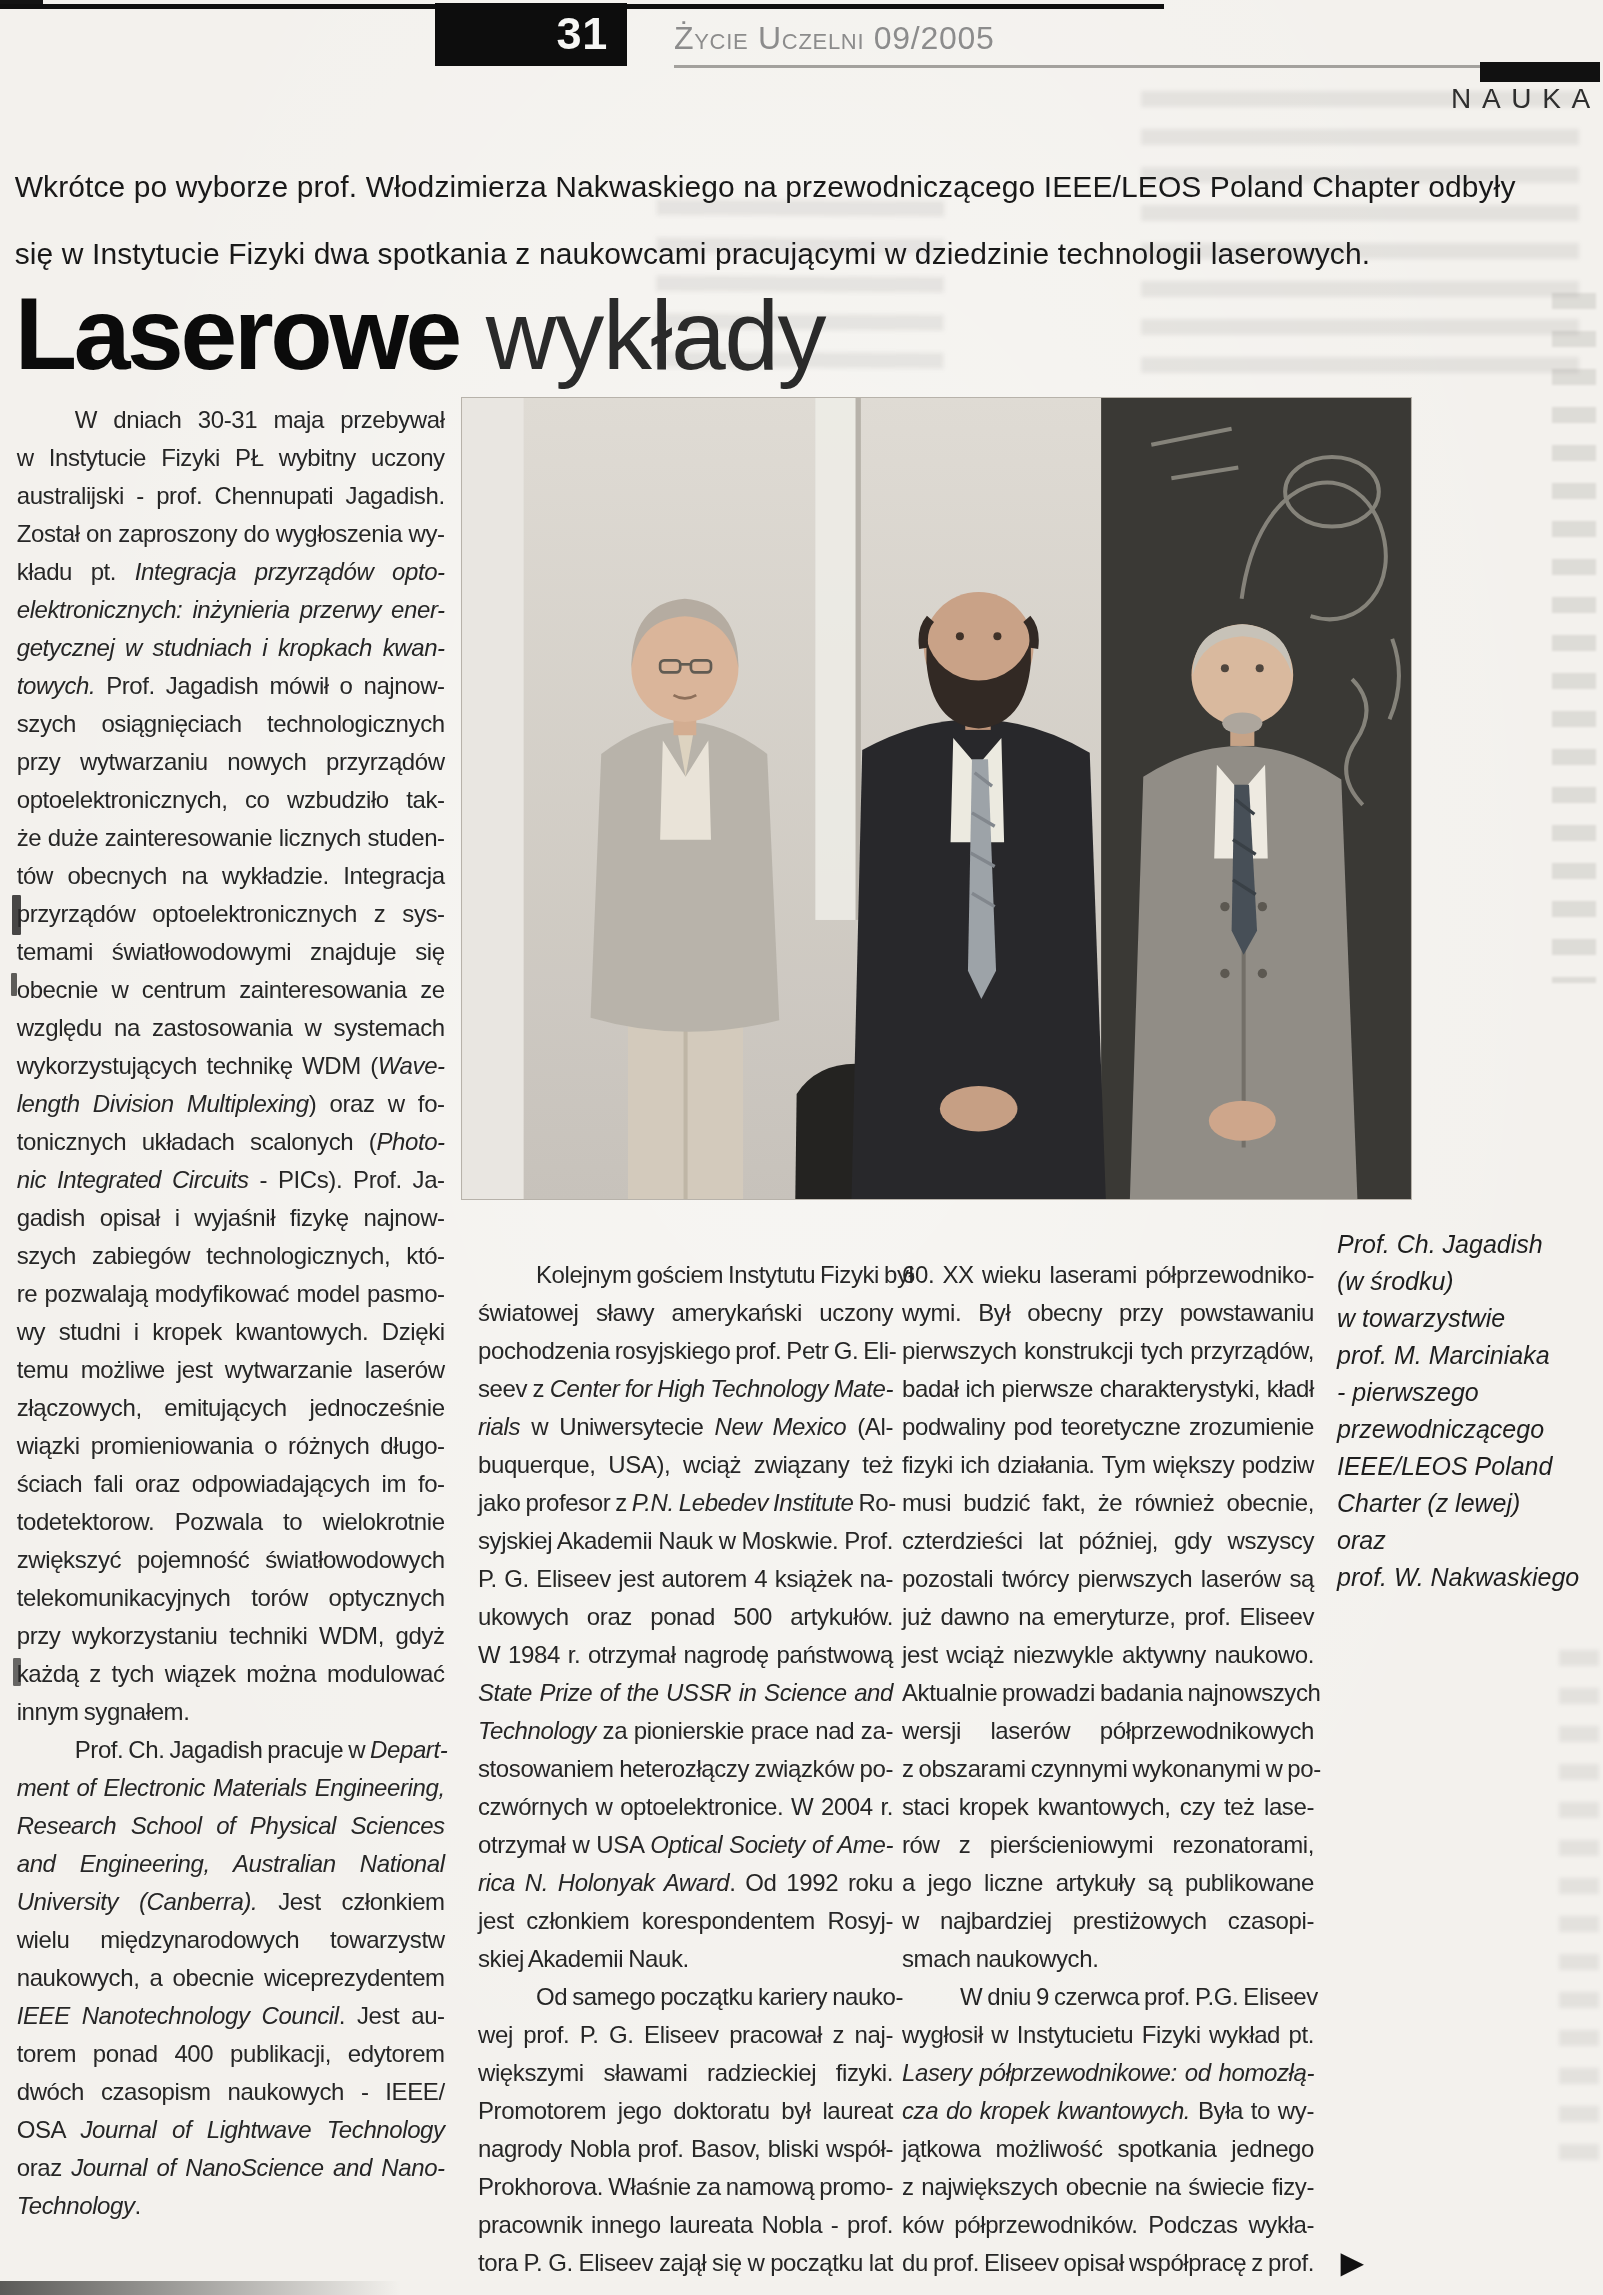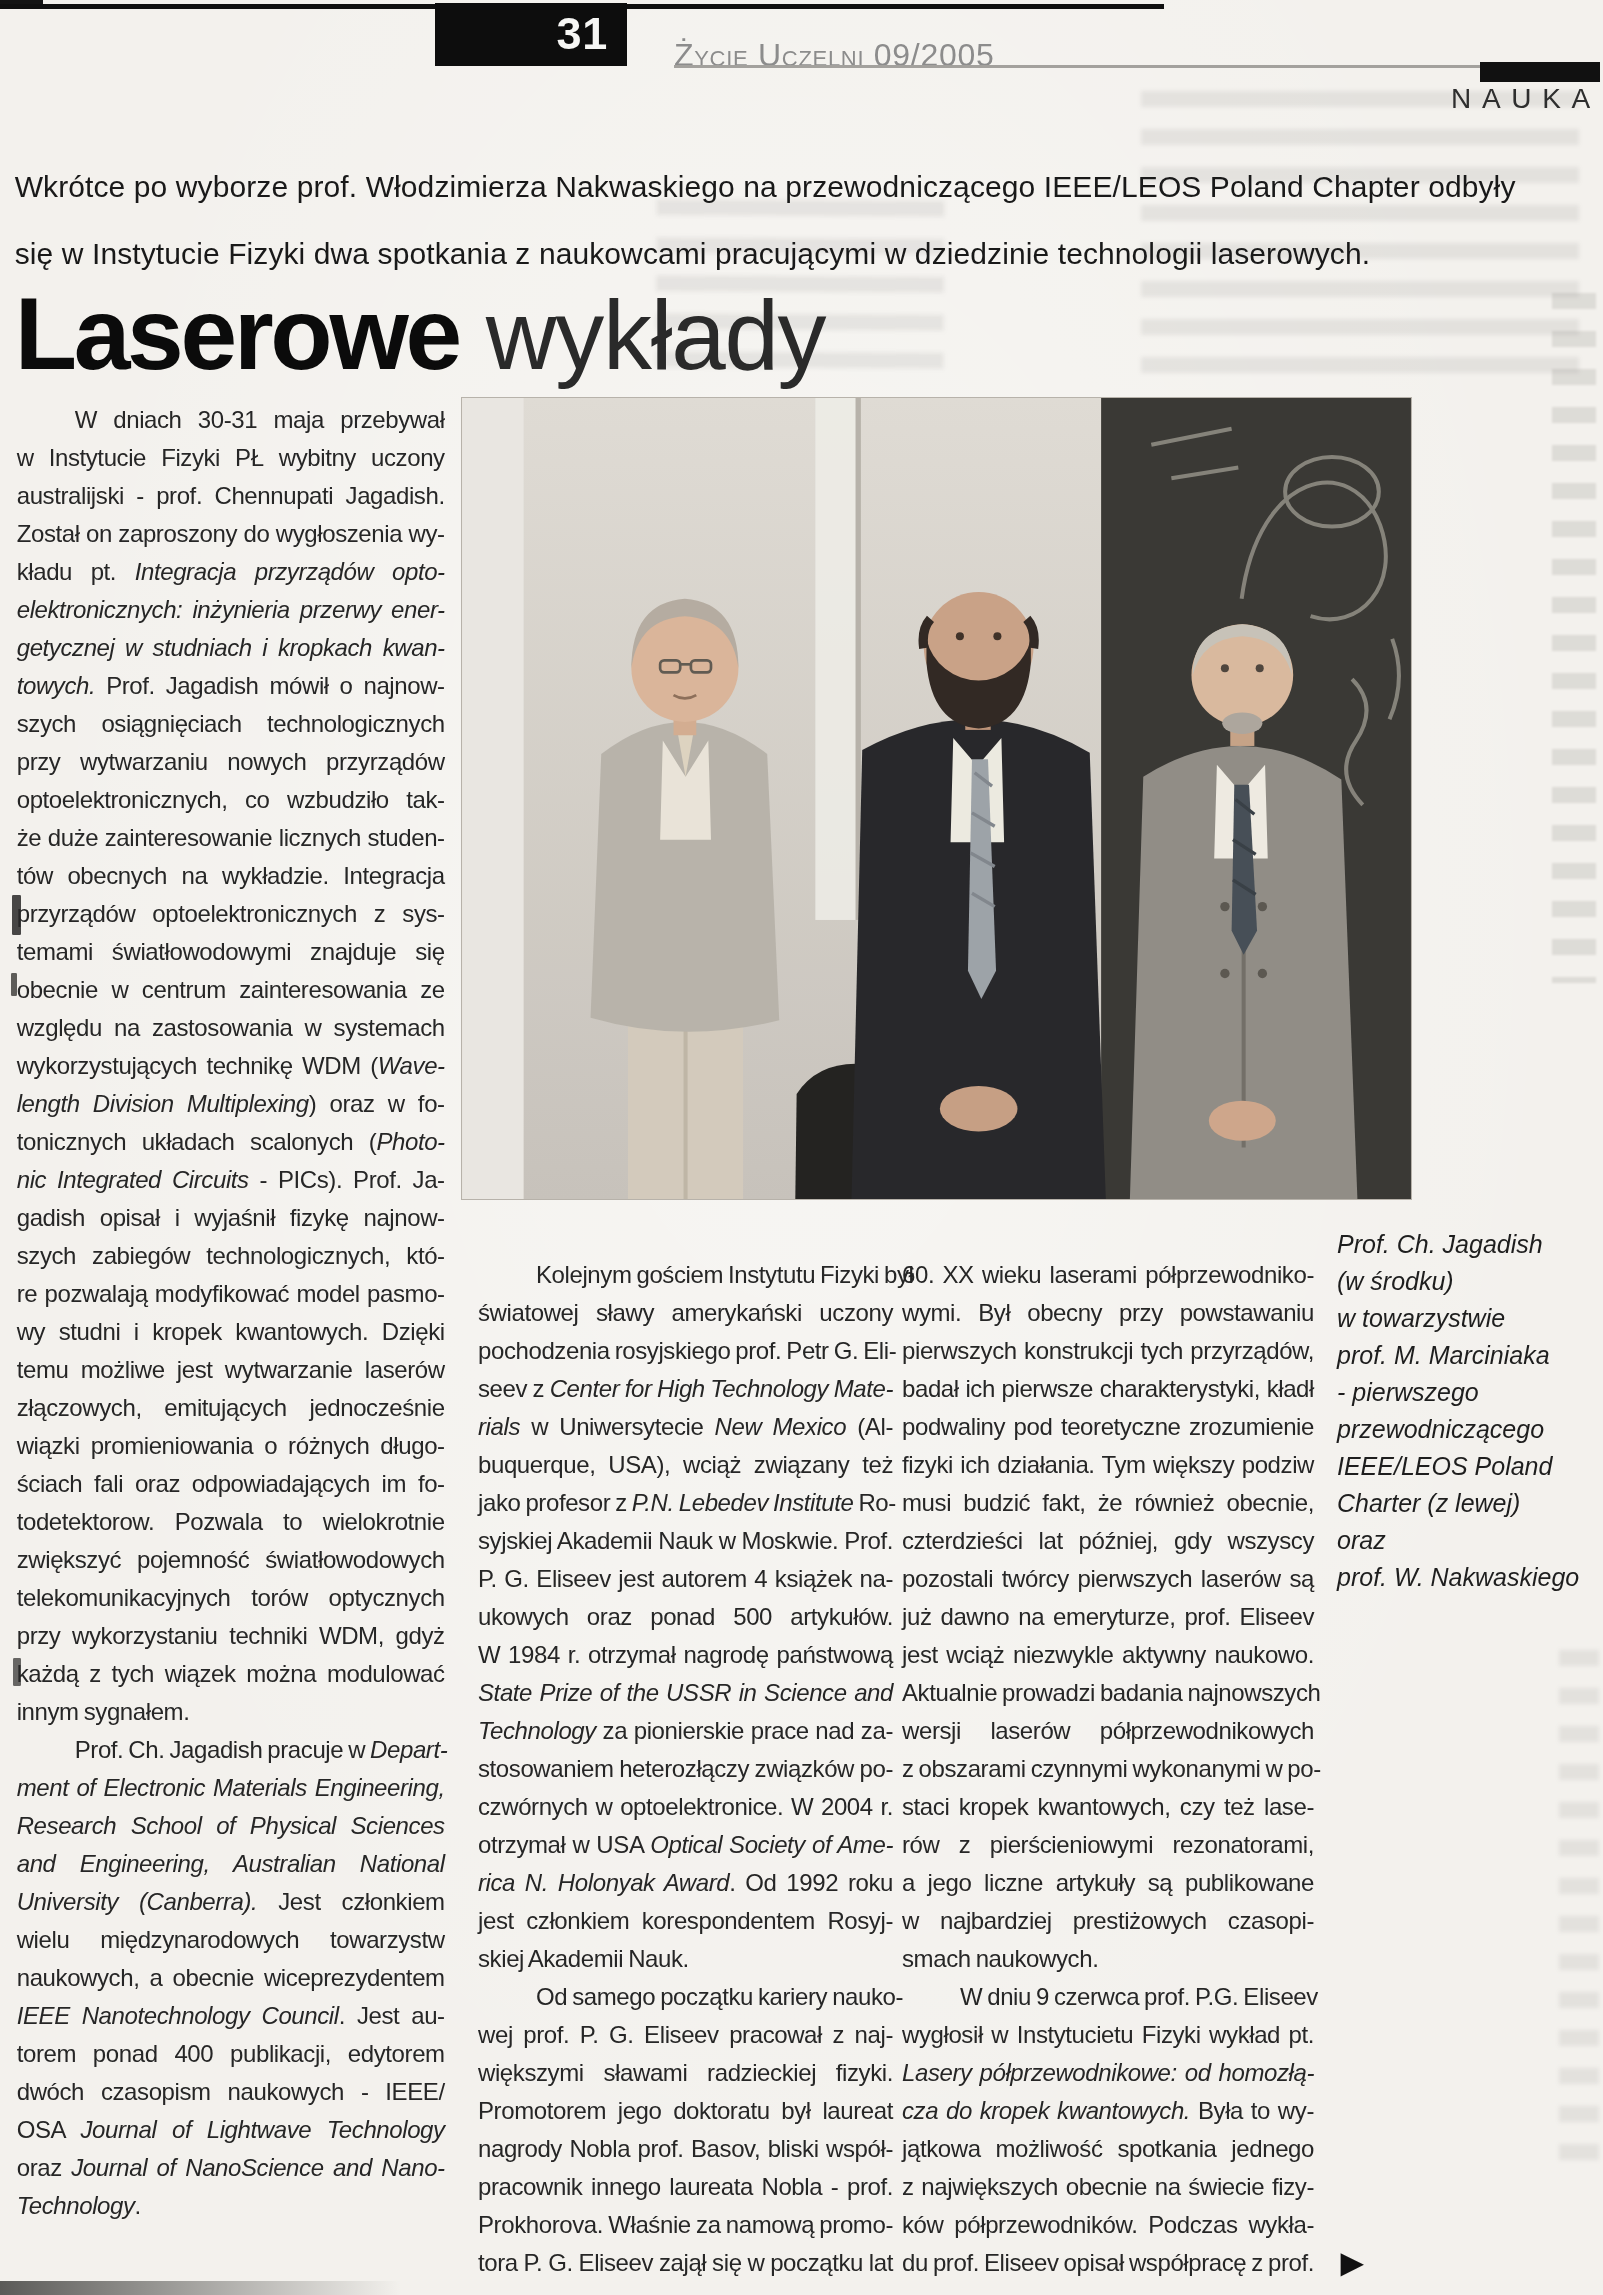--- a/index.html
+++ b/index.html
@@ -17,21 +17,21 @@
 
   
   #top-rule{left:0;top:4px;width:1164px;height:5.4px;background:#101010;}
   #page-number-box{
     left:435px;top:2.7px;width:192px;height:63px;background:#0d0d0d;
     display:flex;align-items:center;justify-content:flex-end;padding-right:19px;box-sizing:border-box;
   }
   #page-number{color:#f6f6f4;font-size:45px;font-weight:bold;letter-spacing:0.7px;}
   #journal-title{
     left:674px;top:20px;width:803px;
-    font-variant:small-caps;font-size:32px;color:#8c8c8c;letter-spacing:0.7px;white-space:nowrap;margin-top:17px;
+    font-variant:small-caps;font-size:32px;color:#8c8c8c;letter-spacing:0.7px;white-space:nowrap;
   }
   #header-rule{left:674px;top:65px;width:859px;height:2.7px;background:#a3a19d;}
   #nauka-bar{left:1480px;top:62px;width:120px;height:20px;background:#111;}
   #section-label{
     left:1365px;top:83px;width:236px;text-align:right;
     font-size:28px;color:#2e2e2e;letter-spacing:10.7px;
   }
 
   
   #lead{left:14.7px;top:153px;width:1559px;}
@@ -282,22 +282,22 @@
         <div class="bodyline"><i>rica N. Holonyak Award</i>. Od 1992 roku</div>
         <div class="bodyline">jest członkiem korespondentem Rosyj-</div>
         <div class="bodyline endleft">skiej Akademii Nauk.</div>
       </div>
       <div>
         <div class="bodyline first">Od samego początku kariery nauko-</div>
         <div class="bodyline">wej prof. P. G. Eliseev pracował z naj-</div>
         <div class="bodyline">większymi sławami radzieckiej fizyki.</div>
         <div class="bodyline">Promotorem jego doktoratu był laureat</div>
         <div class="bodyline">nagrody Nobla prof. Basov, bliski współ-</div>
+        <div class="bodyline">Prokhorova. Właśnie za namową promo-</div>
         <div class="bodyline">pracownik innego laureata Nobla - prof.</div>
-        <div class="bodyline">Prokhorova. Właśnie za namową promo-</div>
         <div class="bodyline">tora P. G. Eliseev zajął się w początku lat</div>
       </div>
     </div>
   <div class="column" id="article-column-3">
       <div>
         <div class="bodyline">60. XX wieku laserami półprzewodniko-</div>
         <div class="bodyline">wymi. Był obecny przy powstawaniu</div>
         <div class="bodyline">pierwszych konstrukcji tych przyrządów,</div>
         <div class="bodyline">badał ich pierwsze charakterystyki, kładł</div>
         <div class="bodyline">podwaliny pod teoretyczne zrozumienie</div>

